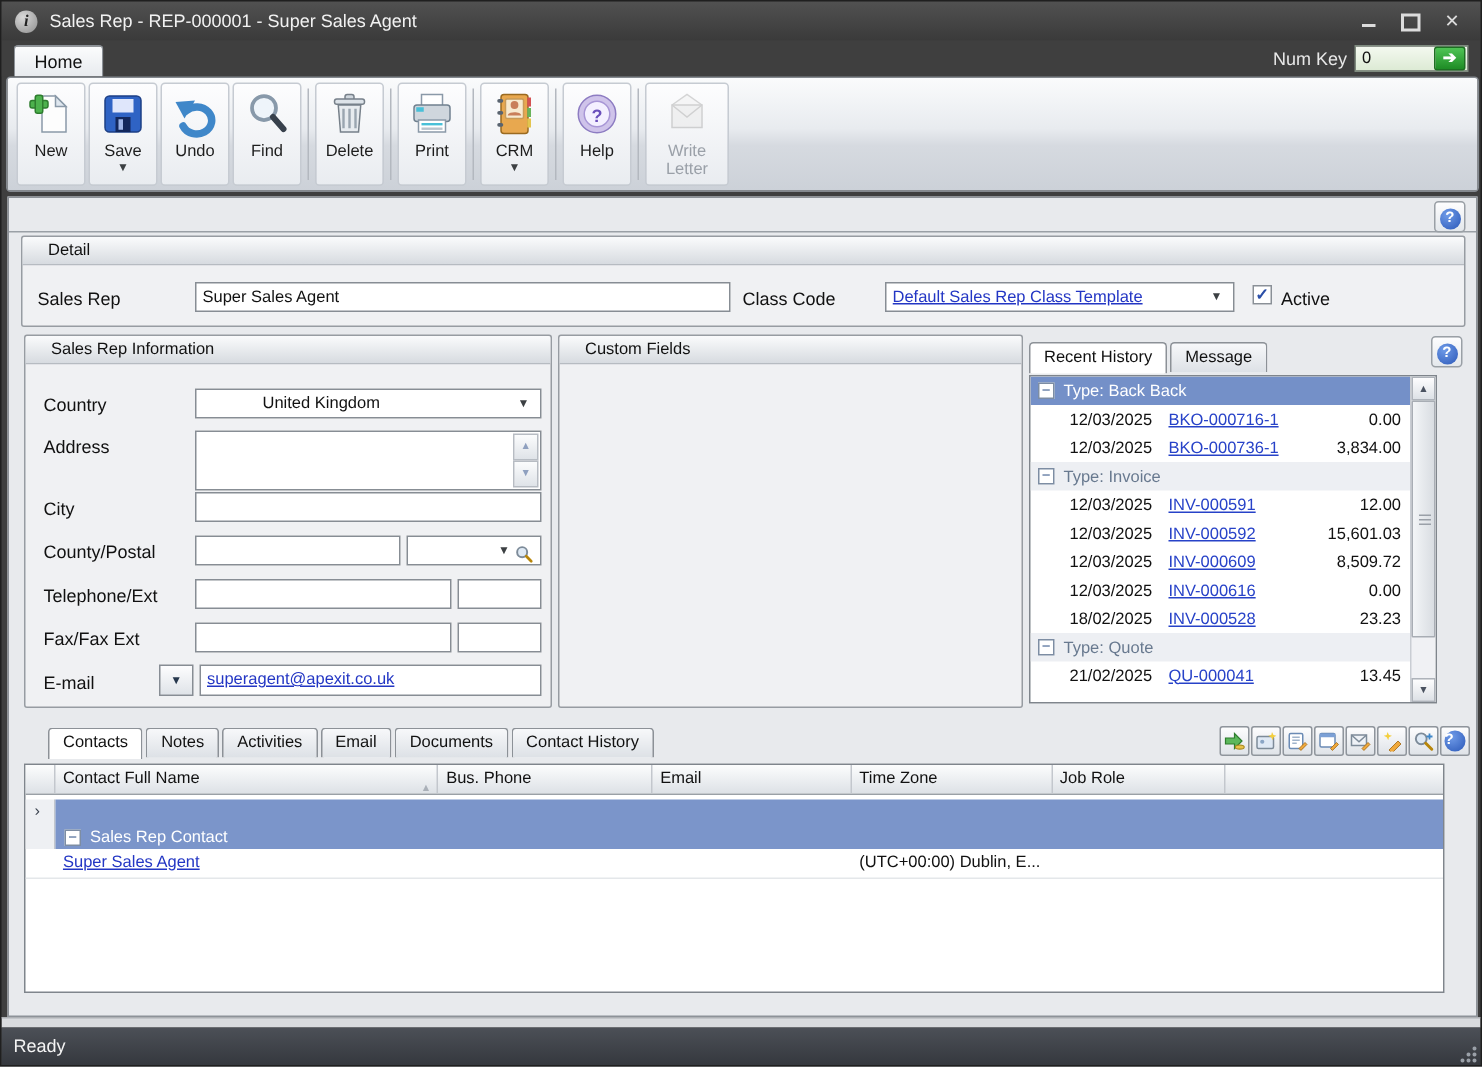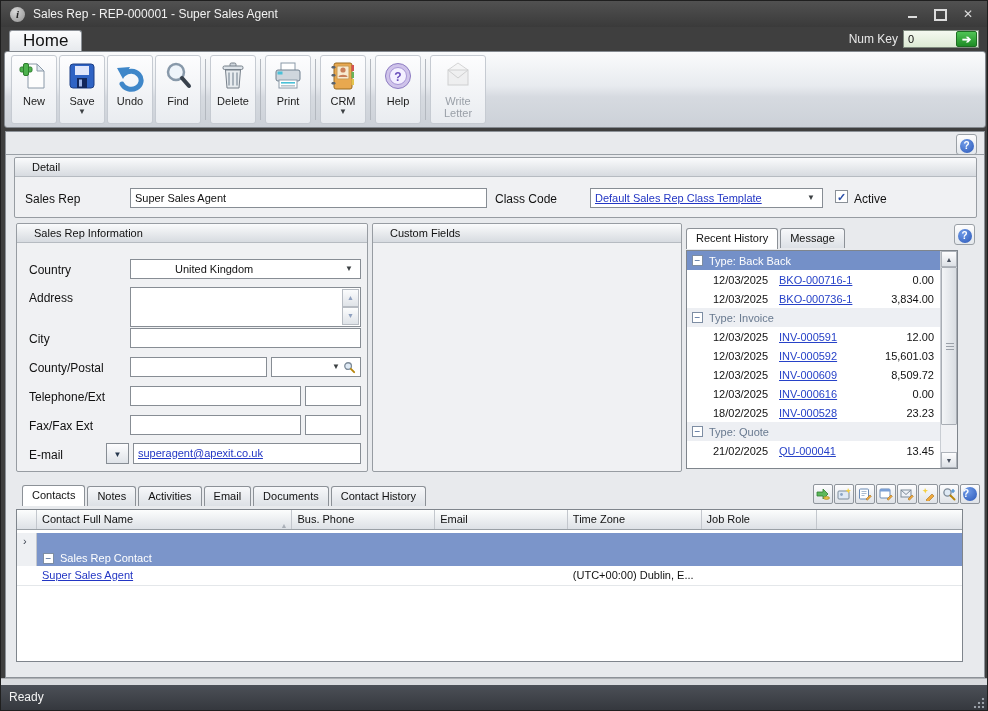--- a/index.html
+++ b/index.html
@@ -15,21 +15,21 @@
     font:italic bold 11px "Liberation Serif", serif; text-align:center; line-height:15px; }
   .win-btns { margin-left:auto; display:flex; gap:14px; padding-right:12px; color:#dcdcdc; }
   .win-btn { width:14px; height:14px; font-size:12px; line-height:14px; text-align:center; cursor:default; }
   .wb-min:before { content:""; display:block; width:9px; height:2px; background:#dcdcdc; margin:9px auto 0; }
   .wb-max:before { content:""; display:block; width:9px; height:8px; border:2px solid #dcdcdc; margin:2px auto 0; }
 
   
   .tabrow { position:absolute; left:0; top:26px; width:100%; height:24px; background:#3f3f3f; }
   .home-tab { position:absolute; left:8px; top:3px; height:21px; padding:0 13px;
     background:linear-gradient(#fbfcfd,#e7eaee); border:1px solid #8c9197; border-bottom:none;
-    border-radius:3px 3px 0 0; font-size:17px; color:#111; line-height:20px; }
+    border-radius:3px 3px 0 0; font-size:12px; color:#111; line-height:20px; }
   .numkey { position:absolute; right:8px; top:3px; display:flex; align-items:center; gap:5px; }
   .numkey-label { color:#e8e8e8; font-size:12px; }
   .numkey-box { width:76px; height:18px; border:1px solid #7e8a7e; background:linear-gradient(#f4f9f0,#dcead4);
     display:flex; align-items:center; }
   .numkey-value { flex:1; font-size:11px; color:#111; padding-left:4px; }
   .numkey-go { width:21px; height:16px; margin-right:1px; border:1px solid #1d6e22; border-radius:2px;
     background:linear-gradient(#4fc455,#1e8c25); color:#fff; font-size:11px; font-weight:bold;
     text-align:center; line-height:15px; }
 
   
@@ -62,21 +62,21 @@
     background:radial-gradient(circle at 35% 30%, #6f9be8, #2b58b8); color:#fff;
     font:bold 10px "Liberation Sans", sans-serif; line-height:14px; }
 
   .gbox { position:absolute; border:1px solid #979ca2; border-radius:2px; background:#f0f1f3; }
   .ghead { height:19px; background:linear-gradient(#fafbfc,#d7dbe0); border-bottom:1px solid #b6bbc1;
     font-size:11px; color:#111; line-height:18px; padding-left:17px; border-radius:2px 2px 0 0; }
 
   .flabel { position:absolute; font-size:12px; color:#111; }
   .input { position:absolute; height:20px; background:#fff; border:1px solid #878d94;
     font-size:11px; color:#111; line-height:18px; padding:0 4px; overflow:hidden; white-space:nowrap; }
-  .combo { display:flex; align-items:center; }
+  .combo { display:flex; align-items:flex-end; }
   .combo .ctext { flex:1; overflow:hidden; white-space:nowrap; }
   .caret { width:14px; text-align:center; font-size:8px; color:#3c4043; }
   .linktext { color:#2336c4; text-decoration:underline; }
   .checkbox { position:absolute; width:13px; height:13px; background:#fff; border:1px solid #8a9097;
     font-size:11px; line-height:12px; text-align:center; color:#2b4fa8; font-weight:bold; }
 
   .spinner { position:absolute; right:1px; top:1px; bottom:1px; width:17px; display:flex; flex-direction:column; }
   .spinner div { flex:1; background:linear-gradient(#fbfcfd,#dfe3e8); border:1px solid #b7bcc3;
     font-size:7px; color:#8fa0bf; text-align:center; line-height:15px; }
 
@@ -381,21 +381,21 @@
         <div class="vscroll">
           <div class="sbtn" style="top:0;">▲</div>
           <div class="sthumb" style="top:16px; height:158px;">
             <span class="sgrip"></span>
           </div>
           <div class="sbtn" style="bottom:0;">▼</div>
         </div>
       </div>
     </div>
 
-    <div class="maintabs" style="left:16px; top:353px;align-items:flex-end;">
+    <div class="maintabs" style="left:26px; top:353px;">
       <div class="tab active">Contacts</div>
       <div class="tab">Notes</div>
       <div class="tab">Activities</div>
       <div class="tab">Email</div>
       <div class="tab">Documents</div>
       <div class="tab">Contact History</div>
     </div>
 
     <div class="miniicons" style="left:807px; top:352px;">
       <div class="mbtn">

